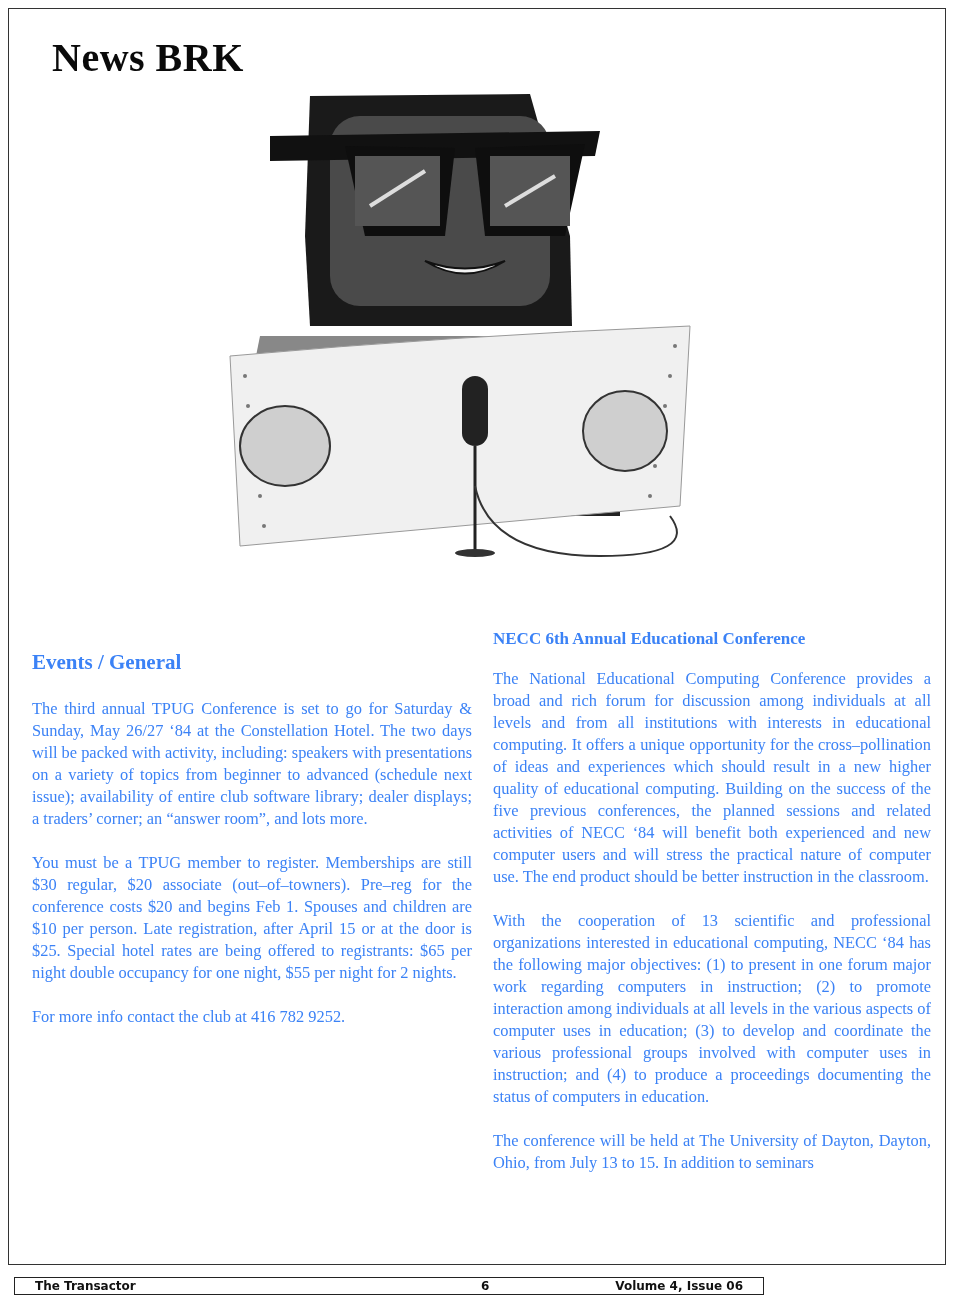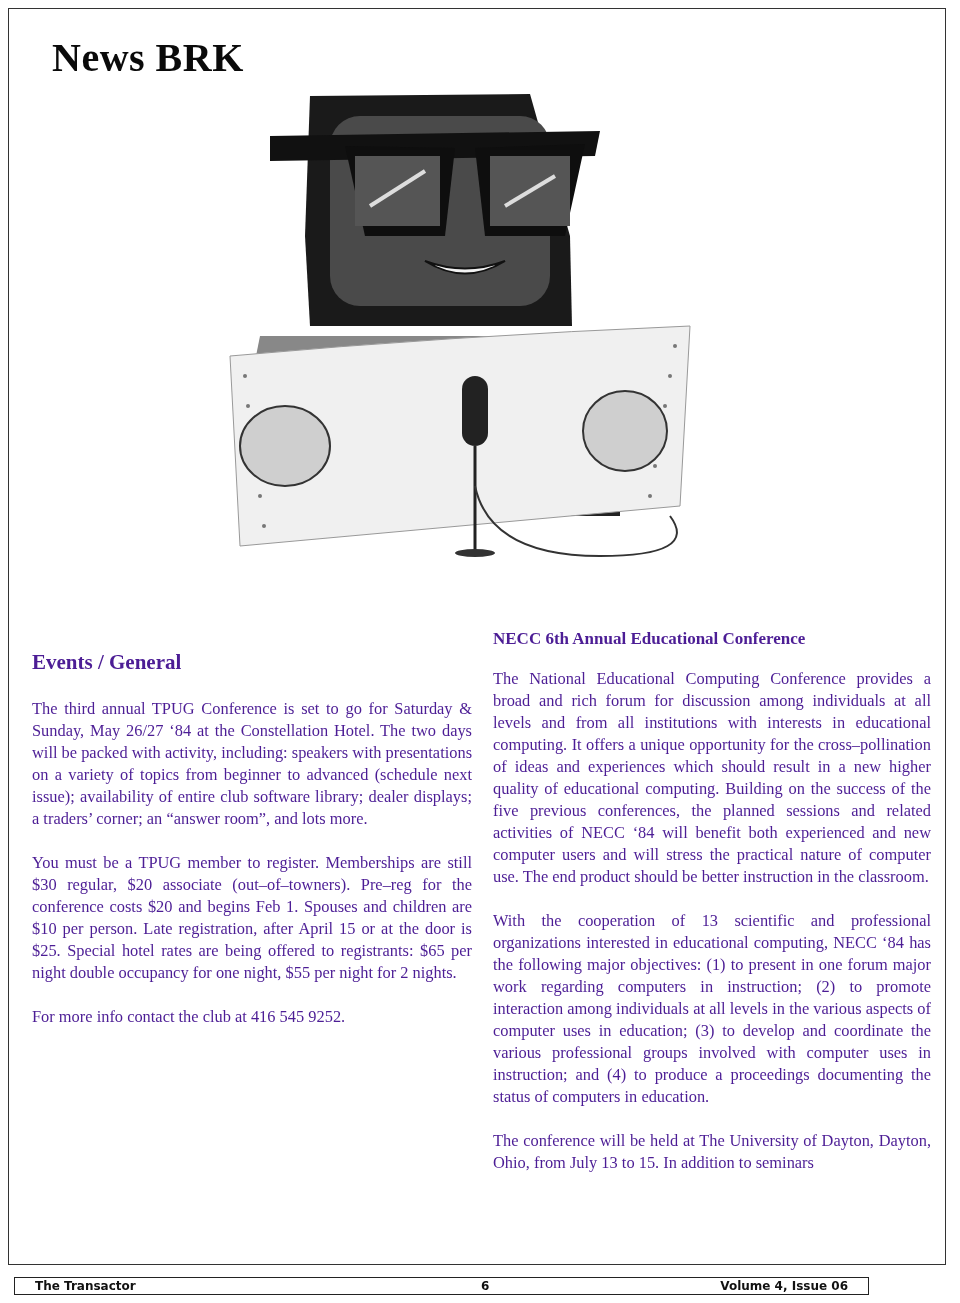--- a/index.html
+++ b/index.html
@@ -3,28 +3,28 @@
 <meta charset="utf-8">
 <style>
   html, body { margin: 0; padding: 0; background: #ffffff; }
   body { width: 960px; height: 1303px; position: relative; overflow: hidden;
          font-family: "Liberation Serif", "DejaVu Serif", serif; color: #111; }
   .page-frame { position: absolute; left: 8px; top: 8px; width: 938px; height: 1257px;
                 border: 1.5px solid #333; box-sizing: border-box; }
   .masthead { position: absolute; left: 52px; top: 34px; font-size: 40px; font-weight: bold;
               letter-spacing: 0.5px; color: #0a0a0a; }
   .illustration { position: absolute; left: 200px; top: 86px; width: 540px; height: 500px; }
-  .col { position: absolute; font-size: 16.4px; line-height: 22px; color: #4c1d95; }
+  .col { position: absolute; font-size: 16.4px; line-height: 22px; color: #3b82f6; }
   .col-left { left: 32px; top: 648px; width: 440px; }
   .col-right { left: 493px; top: 628px; width: 438px; }
   .section-title { font-size: 21px; font-weight: bold; margin: 0 0 16px 0; line-height: 28px; }
   .article-title { font-size: 17px; font-weight: bold; margin: 0 0 18px 0; line-height: 22px; }
   .para { margin: 0 0 22px 0; text-align: justify; }
   .col-left .section-title { margin-bottom: 22px; }
-  .footer { position: absolute; left: 14px; top: 1277px; width: 855px; height: 18px;
+  .footer { position: absolute; left: 14px; top: 1277px; width: 750px; height: 18px;
             border: 1.5px solid #222; box-sizing: border-box;
             font-family: "DejaVu Sans", sans-serif; font-weight: bold; font-size: 12px;
             line-height: 16px; }
   .footer .f-left { position: absolute; left: 20px; top: 0; }
   .footer .f-center { position: absolute; left: 466px; top: 0; }
   .footer .f-right { position: absolute; right: 20px; top: 0; }
 </style>
 </head>
 <body>
 
@@ -80,21 +80,21 @@
     <line x1="275" y1="360" x2="275" y2="465" stroke="#222" stroke-width="3"></line>
     <ellipse cx="275" cy="467" rx="20" ry="4" fill="#333"></ellipse>
     <path d="M275 400 Q290 470 400 470 Q500 470 470 430" stroke="#333" stroke-width="2" fill="none"></path>
   </g>
 </svg>
 
 <div class="col col-left">
   <h2 class="section-title">Events / General</h2>
   <p class="para">The third annual TPUG Conference is set to go for Saturday &amp; Sunday, May 26/27 ‘84 at the Constellation Hotel. The two days will be packed with activity, including: speakers with presentations on a variety of topics from beginner to advanced (schedule next issue); availability of entire club software library; dealer displays; a traders’ corner; an “answer room”, and lots more.</p>
   <p class="para">You must be a TPUG member to register. Memberships are still $30 regular, $20 associate (out–of–towners). Pre–reg for the conference costs $20 and begins Feb 1. Spouses and children are $10 per person. Late registration, after April 15 or at the door is $25. Special hotel rates are being offered to registrants: $65 per night double occupancy for one night, $55 per night for 2 nights.</p>
-  <p class="para">For more info contact the club at 416 545 9252.</p>
+  <p class="para">For more info contact the club at 416 782 9252.</p>
 </div>
 
 <div class="col col-right">
   <h3 class="article-title">NECC 6th Annual Educational Conference</h3>
   <p class="para">The National Educational Computing Conference provides a broad and rich forum for discussion among individuals at all levels and from all institutions with interests in educational computing. It offers a unique opportunity for the cross–pollination of ideas and experiences which should result in a new higher quality of educational computing. Building on the success of the five previous conferences, the planned sessions and related activities of NECC ‘84 will benefit both experienced and new computer users and will stress the practical nature of computer use. The end product should be better instruction in the classroom.</p>
   <p class="para">With the cooperation of 13 scientific and professional organizations interested in educational computing, NECC ‘84 has the following major objectives: (1) to present in one forum major work regarding computers in instruction; (2) to promote interaction among individuals at all levels in the various aspects of computer uses in education; (3) to develop and coordinate the various professional groups involved with computer uses in instruction; and (4) to produce a proceedings documenting the status of computers in education.</p>
   <p class="para">The conference will be held at The University of Dayton, Dayton, Ohio, from July 13 to 15. In addition to seminars</p>
 </div>
 
 <div class="footer">

